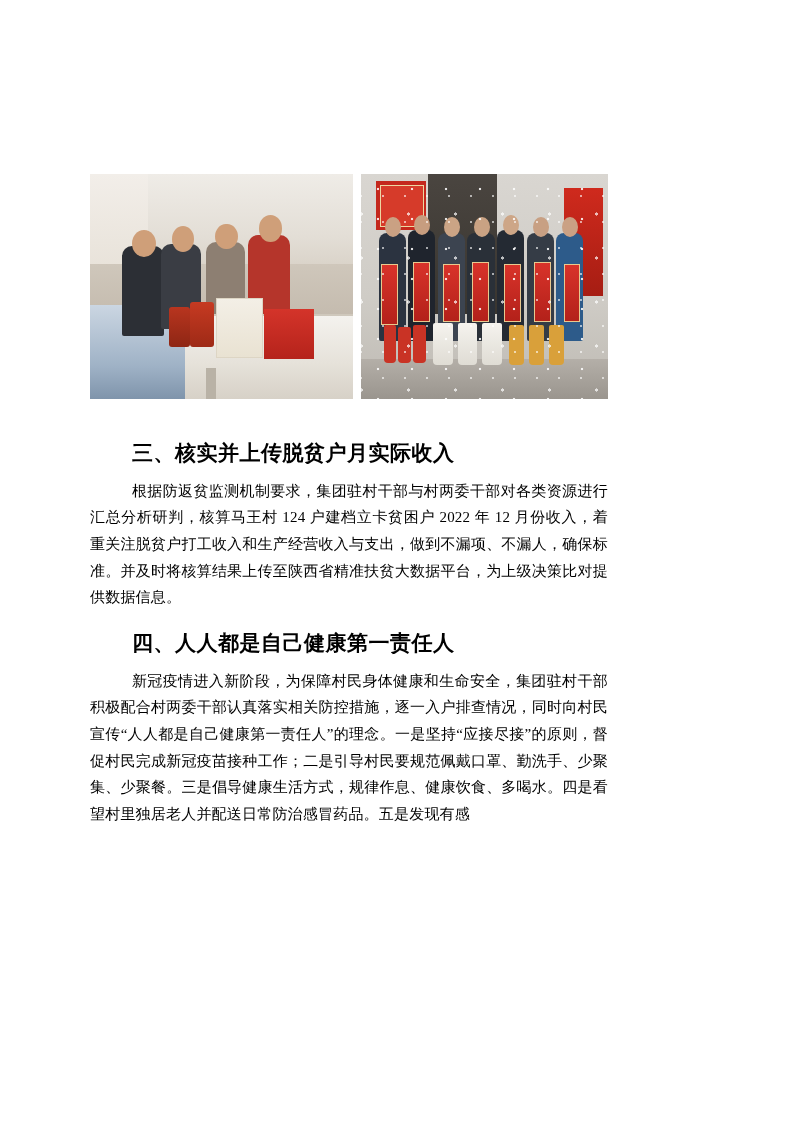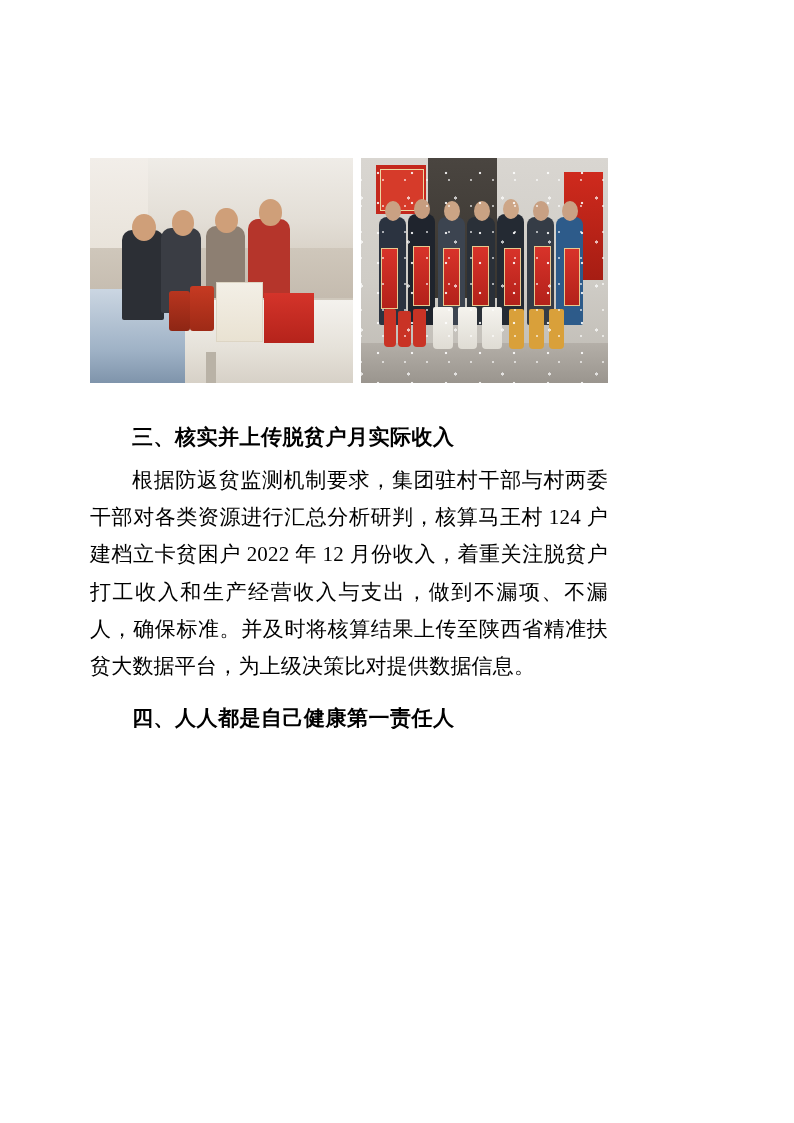--- a/index.html
+++ b/index.html
@@ -12,21 +12,21 @@
     background: #ffffff;
     font-family: "Liberation Serif", "DejaVu Serif", serif;
     color: #000000;
     overflow: hidden;
   }
   .page {
     position: relative;
     width: 698px;
     height: 1123px;
     box-sizing: border-box;
-    padding: 0 90px;
+    padding: 16px 90px;
   }
   .images-row {
     display: flex;
     flex-direction: row;
     align-items: flex-start;
     justify-content: flex-start;
     gap: 8px;
     padding-top: 158px;
   }
   .photo {
@@ -156,21 +156,21 @@
   h2.heading {
     font-family: "Liberation Sans", "DejaVu Sans", sans-serif;
     font-weight: bold;
     font-size: 21px;
     line-height: 1.55;
     margin: 16px 0 8px 0;
     text-indent: 42px;
     letter-spacing: 0.5px;
   }
   p.para {
-    font-size: 21px;
+    font-size: 15px;
     line-height: 1.78;
     margin: 0 0 2px 0;
     text-indent: 42px;
     text-align: justify;
     text-justify: inter-ideograph;
     letter-spacing: 0.2px;
   }
 </style>
 </head>
 <body>
@@ -248,16 +248,17 @@
     </div>
 
   </div>
 
   <div class="content">
 
     <h2 class="heading">三、核实并上传脱贫户月实际收入</h2>
     <p class="para">根据防返贫监测机制要求，集团驻村干部与村两委干部对各类资源进行汇总分析研判，核算马王村 124 户建档立卡贫困户 2022 年 12 月份收入，着重关注脱贫户打工收入和生产经营收入与支出，做到不漏项、不漏人，确保标准。并及时将核算结果上传至陕西省精准扶贫大数据平台，为上级决策比对提供数据信息。</p>
 
     <h2 class="heading">四、人人都是自己健康第一责任人</h2>
+    <p class="para">新冠疫情进入新阶段，为保障村民身体健康和生命安全，集团驻村干部积极配合村两委干部认真落实相关防控措施，逐一入户排查情况，同时向村民宣传“人人都是自己健康第一责任人”的理念。一是坚持“应接尽接”的原则，督促村民完成新冠疫苗接种工作；二是引导村民要规范佩戴口罩、勤洗手、少聚集、少聚餐。三是倡导健康生活方式，规律作息、健康饮食、多喝水。四是看望村里独居老人并配送日常防治感冒药品。五是发现有感</p>
 
   </div>
 
 </div>
 
 </body></html>

